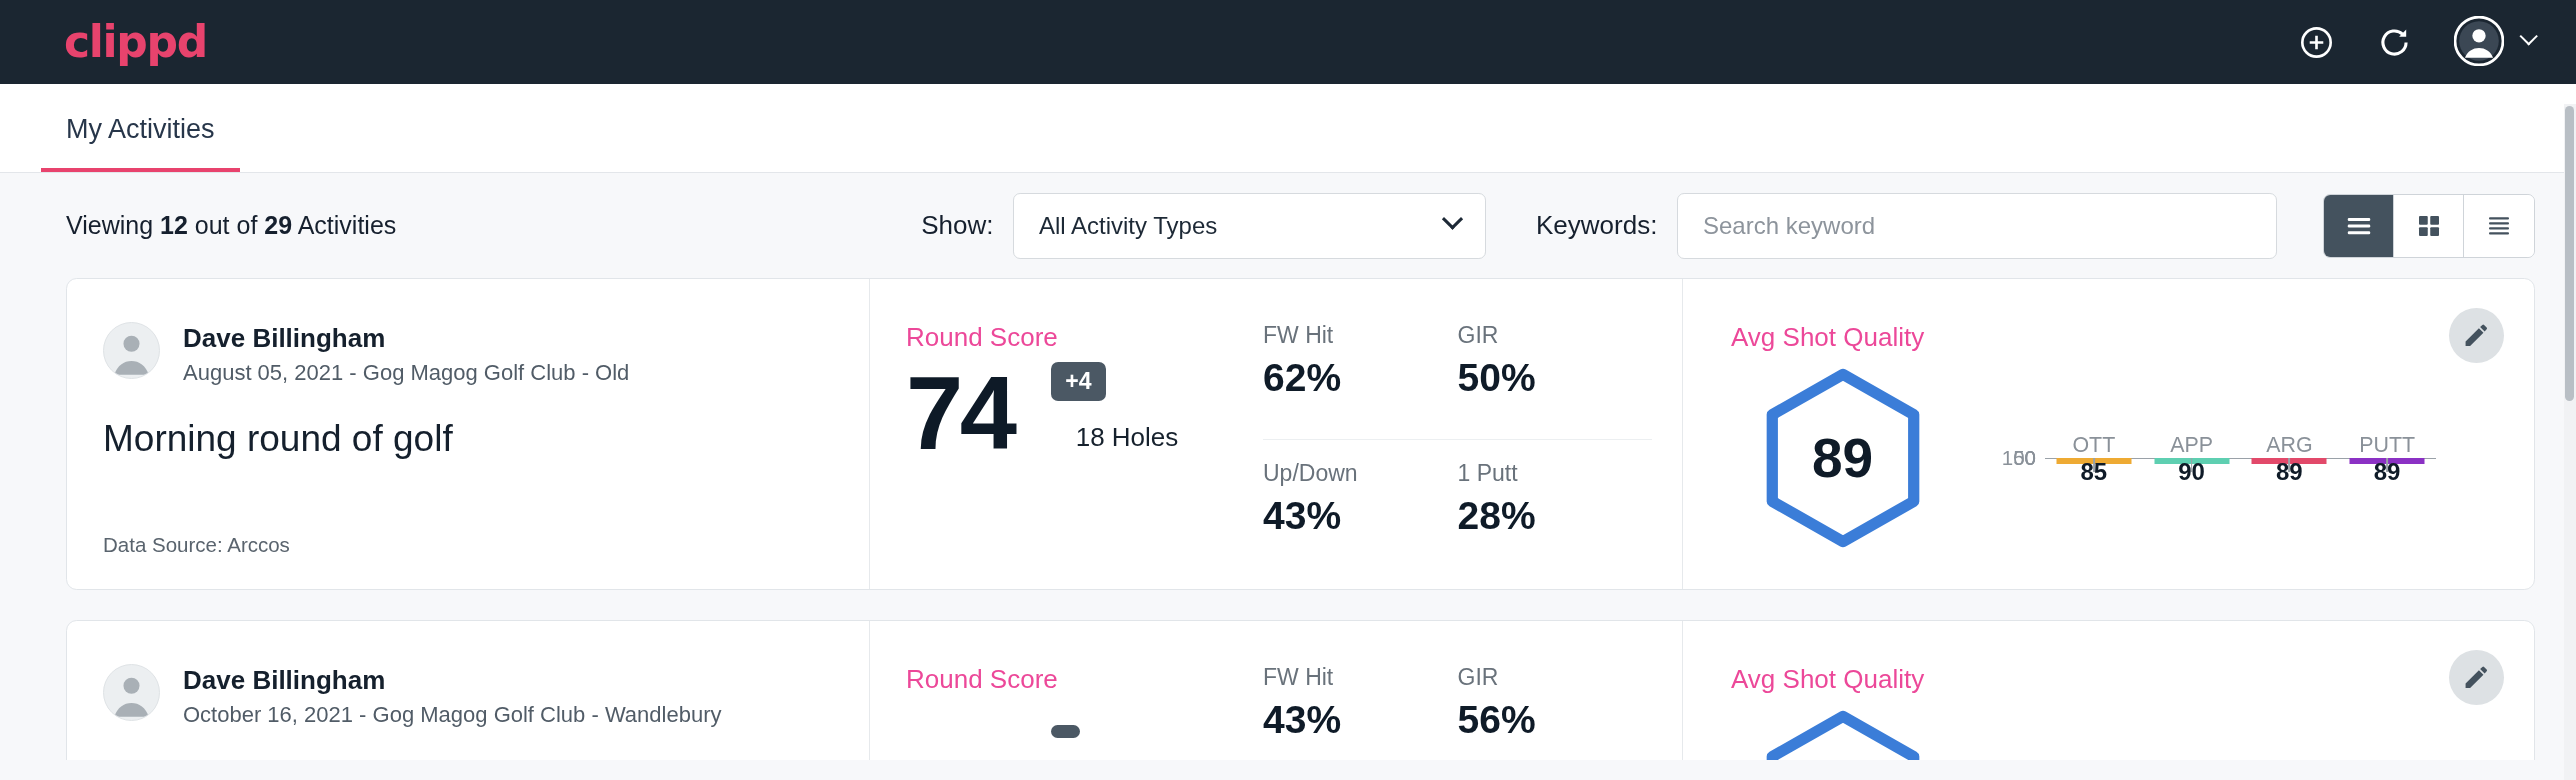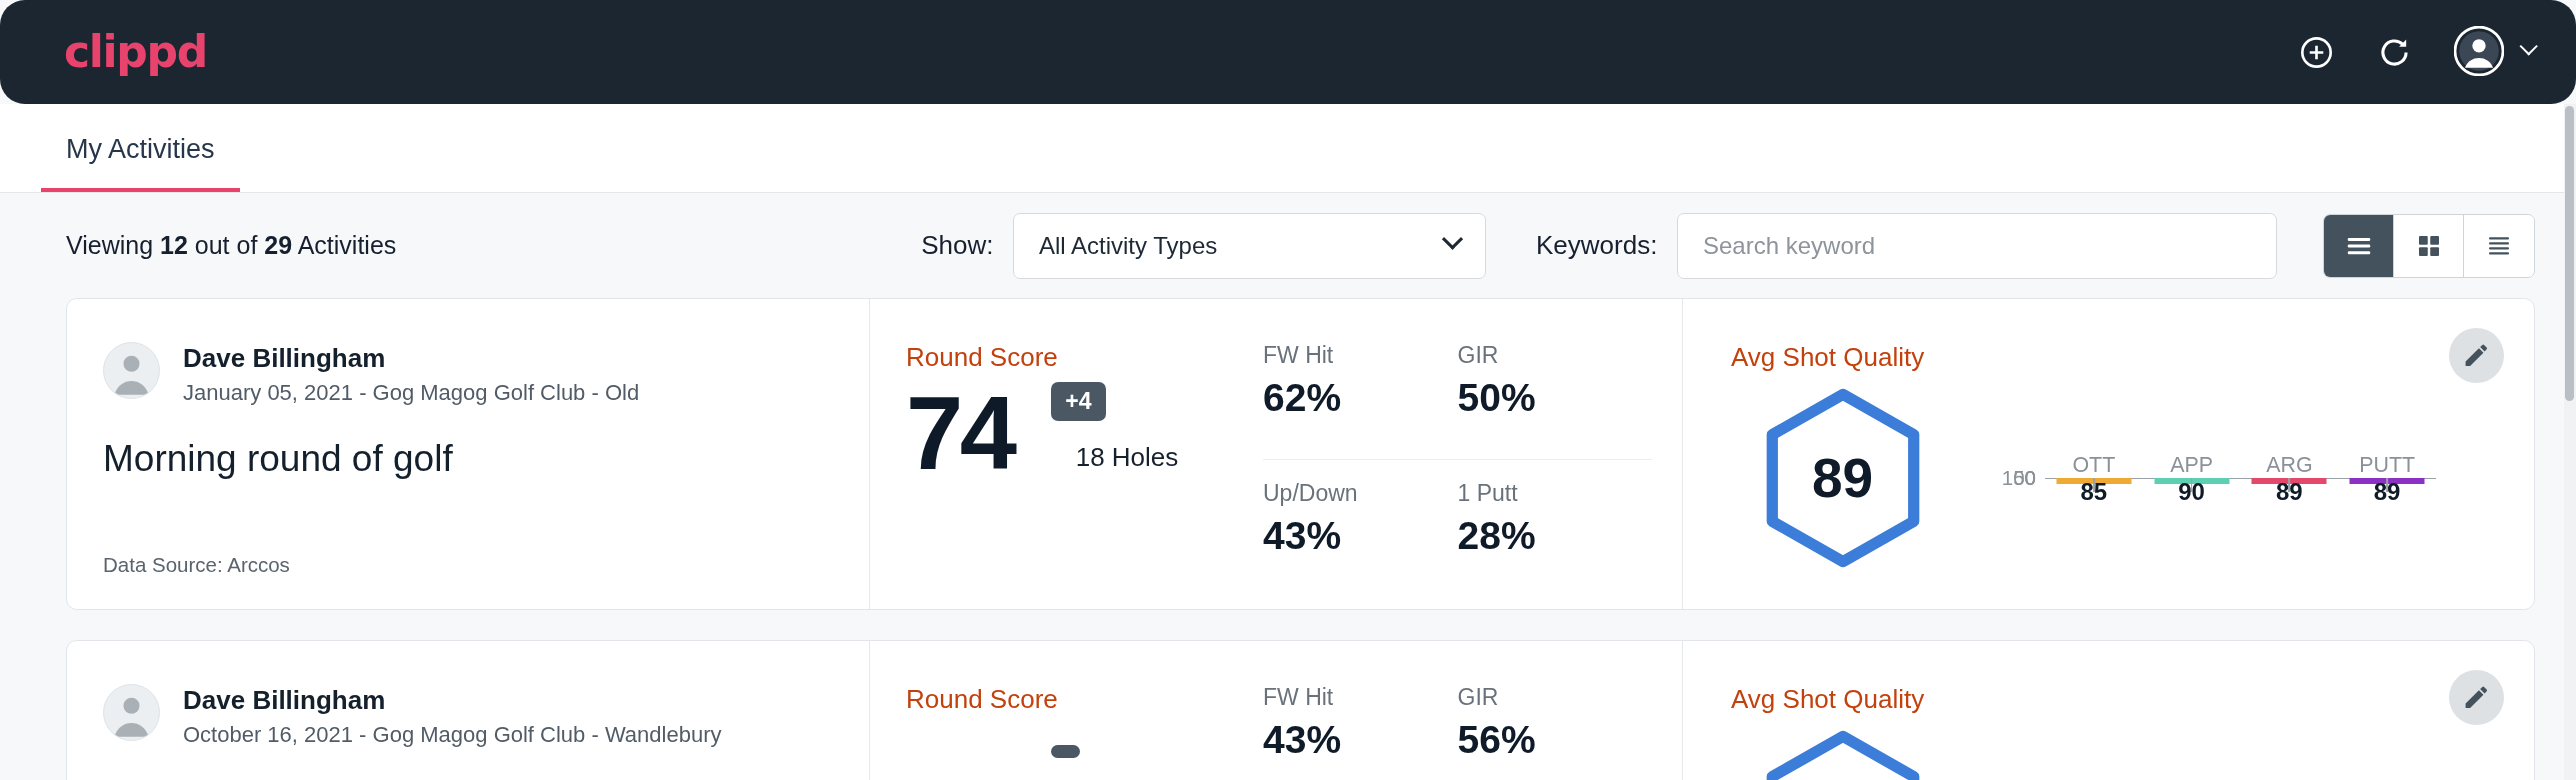--- a/index.html
+++ b/index.html
@@ -6,27 +6,26 @@
   html, body { width: 2576px; height: 780px; overflow: hidden; }
   body {
     font-family: "Liberation Sans", sans-serif;
     background: #f7f8fa;
     color: #14202e;
     -webkit-font-smoothing: antialiased;
   }
 
   
   .topnav {
-    height: 104px;
+    height: 84px;
     background: #1b2631;
     display: flex;
     align-items: center;
     padding: 0 41px 0 64px;
     position: relative;
-    border-radius: 25px;
   }
   .logo {
     font-size: 44px;
     font-weight: bold;
     color: #e8436d;
     letter-spacing: -1.3px;
     margin-right: 70px;
     line-height: 1;
     font-family: "DejaVu Sans", sans-serif;
   }
@@ -172,21 +171,21 @@
   }
   .uname { font-size: 26px; font-weight: bold; color: #15202d; line-height: 1.25; }
   .umeta { font-size: 22px; color: #515c67; line-height: 1.35; margin-top: 3.6px; }
   .title { font-size: 37px; color: #15202d; margin-top: 30px; }
   .source { font-size: 20.5px; color: #5a646e; margin-top: auto; }
 
   .col-score {
     width: 393px;
     padding: 43px 0 32px 36px;
   }
-  .sec-h { font-size: 26px; color: #c2410c; }
+  .sec-h { font-size: 26px; color: #ec4899; }
   .scorebox { display: flex; align-items: flex-end; margin-top: 14.3px; position: relative; gap: 48px; }
   .bignum { font-size: 103px; font-weight: bold; letter-spacing: -3.6px; line-height: 0.92; color: #0e1a27; }
   .badge {
     background: #4b5864; color: #fff;
     font-size: 23px; font-weight: bold;
     border-radius: 7.1px;
     padding: 6.2px 14.3px;
     position: absolute;
     left: 145px; top: -5.4px;
   }
@@ -359,21 +358,21 @@
     <div class="col-left">
       <div class="who">
         <div class="av">
           <svg width="57" height="57" viewBox="0 0 48 48">
             <circle cx="24" cy="19" r="7" fill="#a9b0b6"></circle>
             <path d="M9 46c2.6-8 8.3-12 15-12s12.4 4 15 12z" fill="#a9b0b6"></path>
           </svg>
         </div>
         <div>
           <div class="uname">Dave Billingham</div>
-          <div class="umeta">January 05, 2021 - Gog Magog Golf Club - Old</div>
+          <div class="umeta">August 05, 2021 - Gog Magog Golf Club - Old</div>
         </div>
       </div>
       <div class="title">Morning round of golf</div>
       <div class="source">Data Source: Arccos</div>
     </div>
 
     <div class="col-score">
       <div class="sec-h">Round Score</div>
       <div class="scorebox">
         <div class="bignum">74</div>

